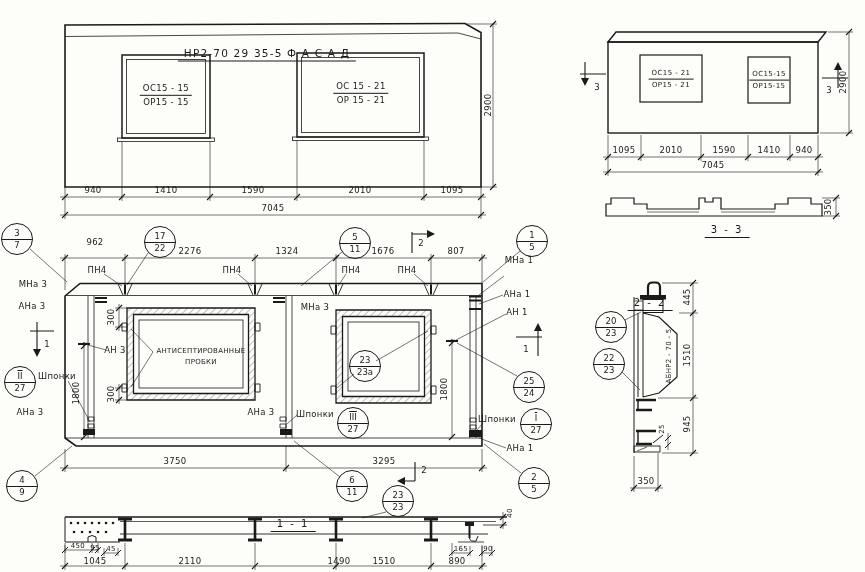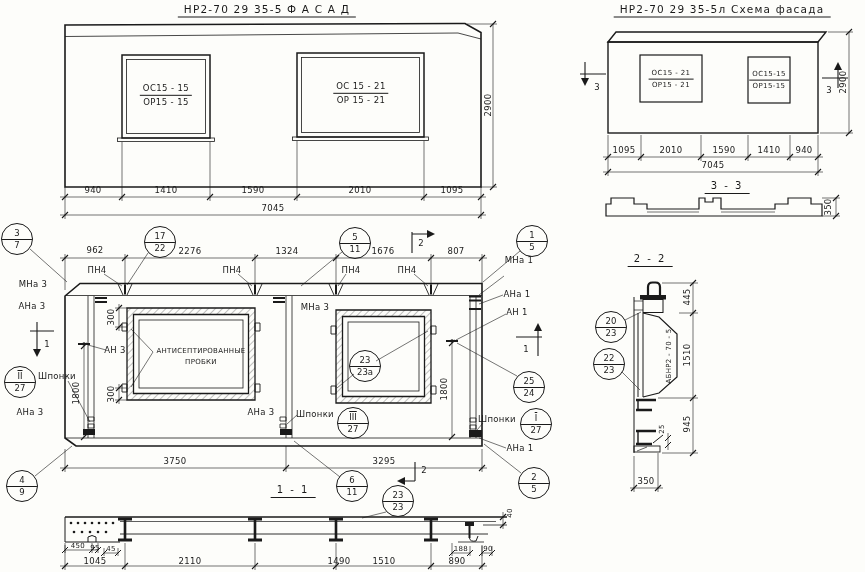--- a/index.html
+++ b/index.html
@@ -1,21 +1,21 @@
 <!DOCTYPE html>
 <html><head>
 <meta charset="utf-8">
 <style>
   html,body{margin:0;padding:0;background:#e9e9e5;}
   .canvas{position:relative;width:865px;height:572px;background:#fdfdfa;font-family:"DejaVu Sans",sans-serif;color:#1a1a1a;overflow:hidden;}
   .canvas svg{position:absolute;left:0;top:0;}
   .lbl{position:absolute;transform:translate(-50%,-50%);font-size:8.5px;line-height:1;white-space:nowrap;letter-spacing:.3px;}
   .lbl.sm{font-size:7px;}
   .rot{transform:translate(-50%,-50%) rotate(-90deg) !important;}
-  .title{position:absolute;transform:translate(-50%,-50%);font-size:10.5px;letter-spacing:1.2px;white-space:nowrap;border-bottom:1.2px solid #1a1a1a;padding:0 6px 2px;}
+  .title{position:absolute;transform:translate(-50%,-50%);font-size:10.5px;letter-spacing:1.2px;white-space:nowrap;border-bottom:1.2px solid #1a1a1a;padding:0 6px 2px;margin-top:44px;}
   .title.sec{font-size:10px;letter-spacing:2px;}
   .frac{position:absolute;transform:translate(-50%,-50%);display:flex;flex-direction:column;align-items:center;font-size:8.5px;line-height:1.2;letter-spacing:.4px;}
   .frac .ftop{border-bottom:1px solid #1a1a1a;padding:0 3px 1.5px;}
   .frac .fbot{padding-top:1.5px;}
   .frac.sm{font-size:7px;}
   .co{position:absolute;width:30px;height:30px;border:1px solid #1a1a1a;border-radius:50%;transform:translate(-50%,-50%);display:flex;flex-direction:column;align-items:center;justify-content:center;font-size:8.5px;line-height:1;overflow:hidden;background:transparent;}
   .co .t{padding-bottom:1.5px;}
   .co .t.ovl{text-decoration:overline;}
   .co .b{border-top:1px solid #1a1a1a;padding-top:1.5px;width:100%;text-align:center;}
 </style>
@@ -190,23 +190,22 @@
     <path stroke-width="1.1" d="M690,286 l6,-6 M690,316 l6,-6 M690,401 l6,-6 M690,456 l6,-6"></path>
     <path stroke-width="0.6" d="M668,433 V450"></path>
     <path stroke-width="1" d="M665,441 l6,-6 M665,448 l6,-6"></path>
     <path stroke-width="0.6" d="M634,456 V492 M658,453 V492 M630,488 H663"></path>
     <path stroke-width="1.1" d="M631,491 l6,-6 M655,491 l6,-6"></path>
     <path stroke-width="0.6" d="M625,320 L641,312 M622,372 L640,390"></path>
   </g>
 </svg>
 
 <div class="title" style="left:267px;top:10px;">НР2-70 29  35-5    Ф А С А Д</div>
-<div class="title" style="left:722px;top:10px;">НР2-70 29 35-5л   Схема фасада</div>
 <div class="title sec" style="left:727px;top:187px;">3 - 3</div>
-<div class="title sec" style="left:293px;top:491px;">1 - 1</div>
+<div class="title sec" style="left:293px;top:481px;">1 - 1</div>
 <div class="title sec" style="left:650px;top:260px;">2 - 2</div>
 
 <div class="frac" style="left:166px;top:95px;">
   <span class="ftop">ОС15 - 15</span>
   <span class="fbot">ОР15 - 15</span>
 </div>
 <div class="frac" style="left:361px;top:93px;">
   <span class="ftop">ОС 15 - 21</span>
   <span class="fbot">ОР 15 - 21</span>
 </div>
@@ -230,21 +229,21 @@
 <div class="lbl" style="left:671px;top:150px;">2010</div>
 <div class="lbl" style="left:724px;top:150px;">1590</div>
 <div class="lbl" style="left:769px;top:150px;">1410</div>
 <div class="lbl" style="left:804px;top:150px;">940</div>
 <div class="lbl" style="left:713px;top:165px;">7045</div>
 <div class="lbl rot" style="left:843px;top:82px;">2900</div>
 <div class="lbl" style="left:597px;top:87px;">3</div>
 <div class="lbl" style="left:829px;top:90px;">3</div>
 <div class="lbl rot" style="left:828px;top:207px;">350</div>
 
-<div class="lbl" style="left:95px;top:250px;">962</div>
+<div class="lbl" style="left:95px;top:242px;">962</div>
 <div class="lbl" style="left:190px;top:251px;">2276</div>
 <div class="lbl" style="left:287px;top:251px;">1324</div>
 <div class="lbl" style="left:383px;top:251px;">1676</div>
 <div class="lbl" style="left:456px;top:251px;">807</div>
 <div class="lbl" style="left:97px;top:270px;">ПН4</div>
 <div class="lbl" style="left:232px;top:270px;">ПН4</div>
 <div class="lbl" style="left:351px;top:270px;">ПН4</div>
 <div class="lbl" style="left:407px;top:270px;">ПН4</div>
 <div class="lbl" style="left:33px;top:284px;">МНа 3</div>
 <div class="lbl" style="left:32px;top:306px;">АНа 3</div>
@@ -273,21 +272,21 @@
 <div class="lbl" style="left:424px;top:470px;">2</div>
 
 <div class="lbl sm" style="left:78px;top:546px;">450</div>
 <div class="lbl sm" style="left:95px;top:548px;">95</div>
 <div class="lbl sm" style="left:111px;top:549px;">45</div>
 <div class="lbl" style="left:95px;top:561px;">1045</div>
 <div class="lbl" style="left:190px;top:561px;">2110</div>
 <div class="lbl" style="left:296px;top:561px;margin-left:43px;">1490</div>
 <div class="lbl" style="left:384px;top:561px;">1510</div>
 <div class="lbl" style="left:457px;top:561px;">890</div>
-<div class="lbl sm" style="left:461px;top:549px;">188</div>
+<div class="lbl sm" style="left:461px;top:549px;">165</div>
 <div class="lbl sm" style="left:488px;top:549px;">90</div>
 <div class="lbl sm rot" style="left:510px;top:513px;">40</div>
 
 <div class="lbl sm rot" style="left:669px;top:356px;">АБНР2 - 70 - 5</div>
 <div class="lbl rot" style="left:687px;top:297px;">445</div>
 <div class="lbl rot" style="left:687px;top:355px;">1510</div>
 <div class="lbl rot" style="left:687px;top:424px;">945</div>
 <div class="lbl sm rot" style="left:662px;top:429px;">25</div>
 <div class="lbl" style="left:646px;top:481px;">350</div>
 

